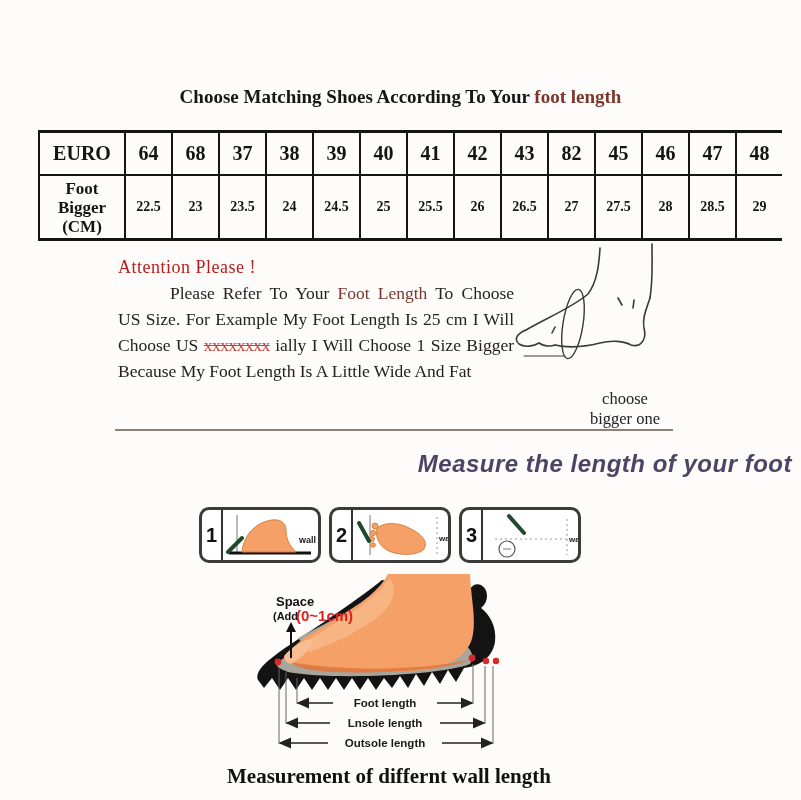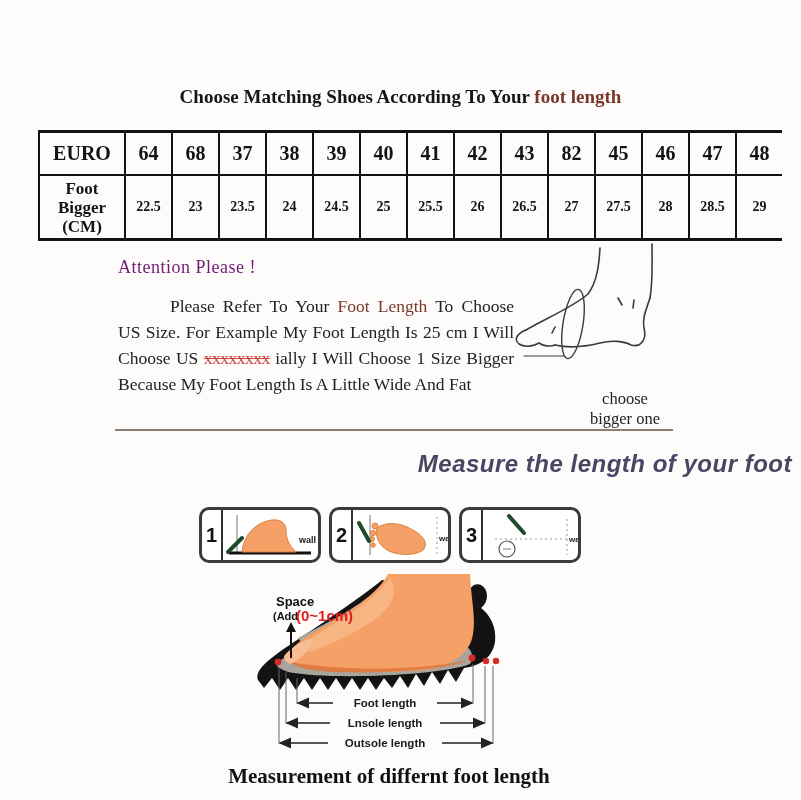--- a/index.html
+++ b/index.html
@@ -29,21 +29,21 @@
   table.size-table td:last-child,table.size-table th:last-child{border-right:none;}
   table.size-table .rowhead{width:84px;}
   table.size-table td{width:45px;}
   table.size-table tr.r1 td,table.size-table tr.r1 th{height:41px;}
   table.size-table tr.r2 td,table.size-table tr.r2 th{height:62px;}
   table.size-table tr.r2 .rowhead{font-size:17px;line-height:19px;}
   table.size-table tr.r2 td{font-size:14px;}
   
   .attention{position:absolute;left:118px;top:257px;width:396px;}
   .attention h3{
-    margin:0 0 15px 0;font:normal 18px "Liberation Serif",serif;color:#701a75;letter-spacing:.5px;
+    margin:0 0 2px 0;font:normal 18px "Liberation Serif",serif;color:#b91c1c;letter-spacing:.5px;
   }
   .attention p{
     margin:0;font:normal 17.5px "Liberation Serif",serif;line-height:26px;
     text-align:justify;text-indent:52px;color:#222;
   }
   .crossed{color:#cf3f3a;text-decoration:line-through;letter-spacing:-.5px;}
   
   .foot-sketch{position:absolute;left:500px;top:240px;}
   .sketch-caption{
     position:absolute;left:565px;top:389px;width:120px;text-align:center;
@@ -242,15 +242,15 @@
       <line x1="40" y1="169" x2="252" y2="169" marker-start="url(#arrL)" marker-end="url(#arrR)"></line>
     </g>
     <rect x="93" y="121" width="104" height="15" fill="#fdfcfa"></rect>
     <rect x="90" y="141" width="110" height="15" fill="#fdfcfa"></rect>
     <rect x="88" y="161" width="114" height="15" fill="#fdfcfa"></rect>
     <text x="145" y="133" font-size="11.5" font-weight="bold" fill="#1a1a1a" text-anchor="middle">Foot length</text>
     <text x="145" y="153" font-size="11.5" font-weight="bold" fill="#1a1a1a" text-anchor="middle">Lnsole length</text>
     <text x="145" y="173" font-size="11.5" font-weight="bold" fill="#1a1a1a" text-anchor="middle">Outsole length</text>
   </svg>
 
-  <h2 class="bottom-caption">Measurement of differnt foot length</h2>
+  <h2 class="bottom-caption">Measurement of differnt wall length</h2>
 
 </div>
 
 </body></html>

